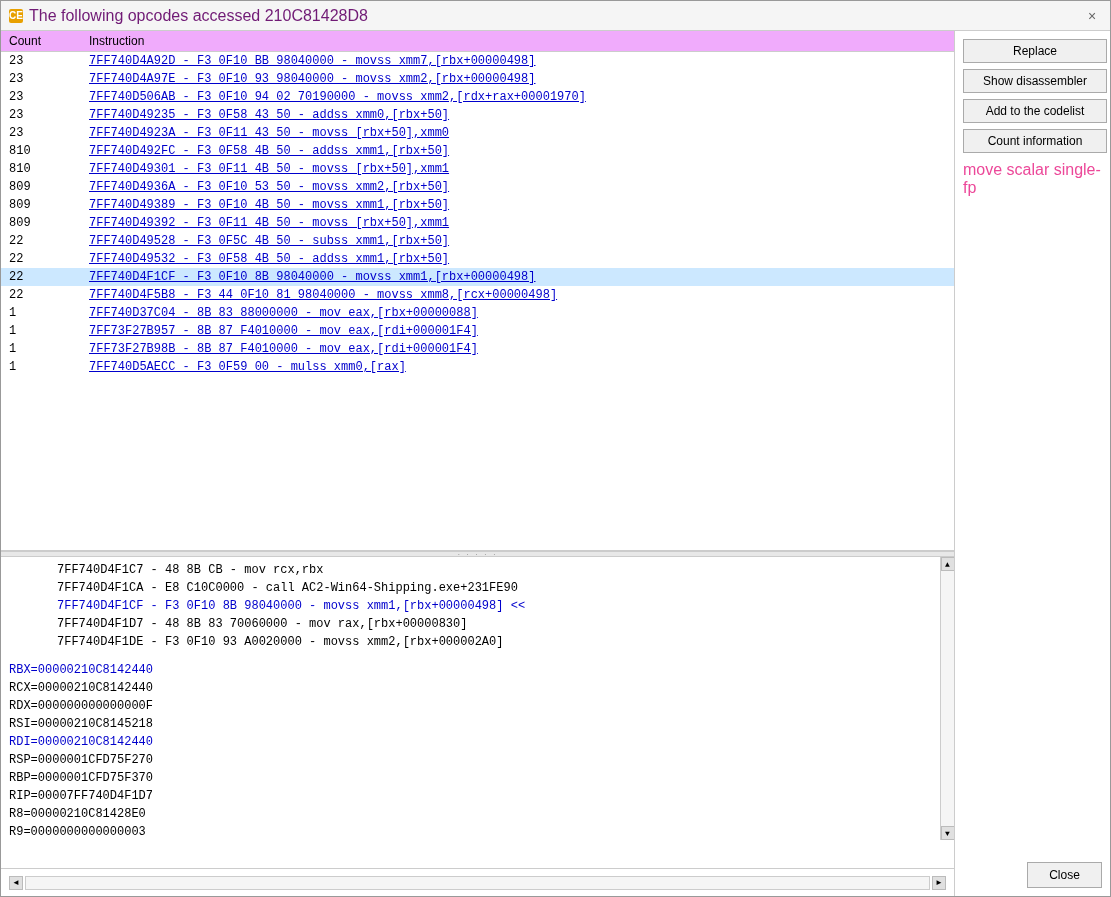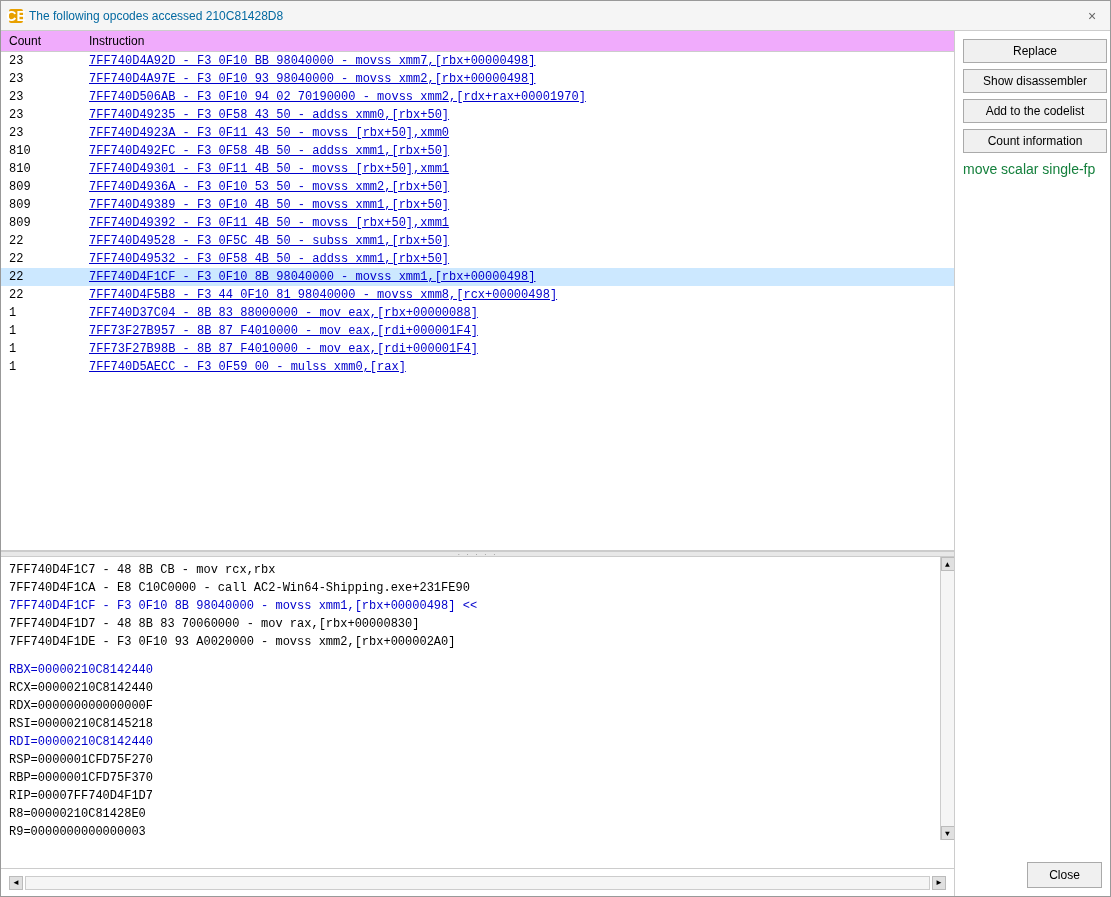--- a/index.html
+++ b/index.html
@@ -37,27 +37,27 @@
       gap: 6px;
     }
     .title-icon {
       width: 14px;
       height: 14px;
       background: #e8a000;
       border-radius: 2px;
       display: flex;
       align-items: center;
       justify-content: center;
-      font-size: 14px;
+      font-size: 10px;
       color: white;
       font-weight: bold;
     }
     .title-text {
-      font-size: 12px;
-      color: #0369a1;
+      font-size: 16px;
+      color: #701a75;
     }
     .close-btn {
       width: 20px;
       height: 20px;
       background: none;
       border: none;
       cursor: pointer;
       font-size: 14px;
       color: #666;
       display: flex;
@@ -138,20 +138,21 @@
       overflow-y: auto;
       overflow-x: auto;
       padding: 4px 8px;
       font-family: 'Courier New', Courier, monospace;
       font-size: 12px;
       position: relative;
     }
     .disasm-line {
       line-height: 1.5;
       white-space: nowrap;
+      margin-left: 48px;
     }
     .disasm-line.current {
       color: #0000cc;
     }
     .disasm-line.normal {
       color: #000;
     }
     .reg-section {
       margin-top: 10px;
     }
@@ -173,22 +174,22 @@
       width: 144px;
       height: 24px;
       background: #f0f0f0;
       border: 1px solid #aaa;
       cursor: pointer;
       font-size: 12px;
       color: #000;
       text-align: center;
     }
     .info-text {
-      font-size: 14px;
-      color: #15803d;
+      font-size: 16px;
+      color: #ec4899;
       padding: 2px 0;
     }
     .close-button-container {
       display: flex;
       justify-content: flex-end;
       margin-top: auto;
     }
     .close-dialog-btn {
       width: 75px;
       height: 26px;

